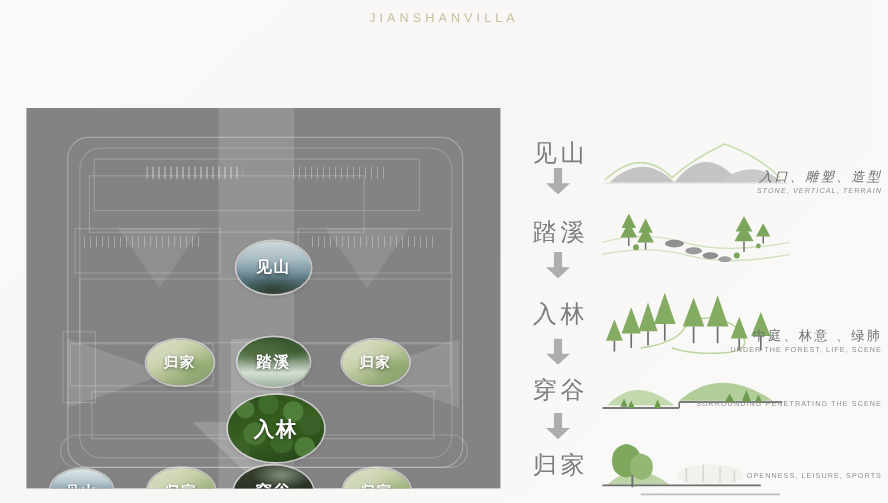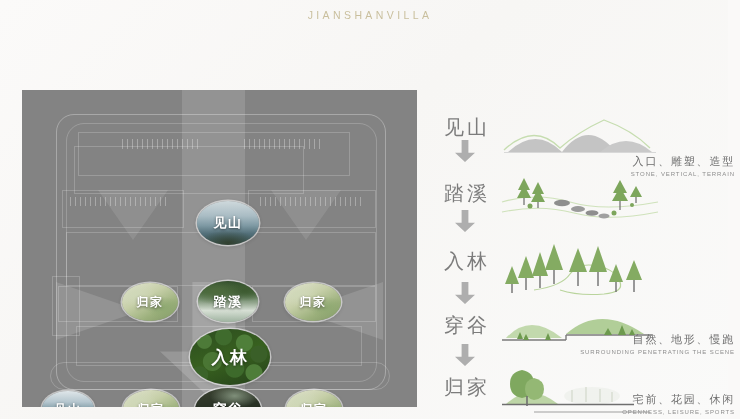--- a/index.html
+++ b/index.html
@@ -256,21 +256,21 @@
       <div class="step-label">见山</div>
       <div class="illus">
         <svg width="160" height="58" viewBox="0 0 160 58">
           <path d="M4 44 Q34 16 60 42 Q78 26 104 14 Q132 24 150 42" fill="none" stroke="#c6ddb0" stroke-width="1.3"></path>
           <path d="M8 46 Q36 20 62 46 Z" fill="#c4c4c4"></path>
           <path d="M62 46 Q88 12 116 46 Z" fill="#c4c4c4"></path>
           <path d="M100 46 Q126 24 152 46 Z" fill="#c9c9c9"></path>
           <line x1="4" y1="46.5" x2="156" y2="46.5" stroke="#d8d8d8" stroke-width="1"></line>
         </svg>
       </div>
-      <div class="desc" style="top:48px;">
+      <div class="desc" style="top:34px;font-style:italic;">
         <div class="cn">入口、雕塑、造型</div>
         <div class="en">STONE, VERTICAL, TERRAIN</div>
       </div>
     </div>
 
     <div class="arrow" style="top:48px;"></div>
 
     <div class="step" style="top:80px;">
       <div class="step-label">踏溪</div>
       <div class="illus">
@@ -327,20 +327,24 @@
             <line x1="26" y1="38" x2="26" y2="50"></line>
             <line x1="40" y1="36" x2="40" y2="48"></line>
             <line x1="54" y1="30" x2="54" y2="44"></line>
             <line x1="78" y1="32" x2="78" y2="46"></line>
             <line x1="98" y1="32" x2="98" y2="46"></line>
             <line x1="116" y1="42" x2="116" y2="52"></line>
             <line x1="134" y1="40" x2="134" y2="52"></line>
           </g>
         </svg>
       </div>
+      <div class="desc" style="top:32px;">
+        <div class="cn">中庭、林意 、绿肺</div>
+        <div class="en">UNDER THE FOREST, LIFE, SCENE</div>
+      </div>
     </div>
 
     <div class="arrow" style="top:190px;"></div>
 
     <div class="step" style="top:212px;">
       <div class="step-label">穿谷</div>
       <div class="illus">
         <svg width="160" height="58" viewBox="0 0 160 58">
           <path d="M6 34 Q30 8 62 34 Z" fill="#b9d4a0" opacity="0.85"></path>
           <path d="M66 30 Q100 0 144 30 Z" fill="#a9c98d" opacity="0.9"></path>
@@ -351,21 +355,20 @@
             <path d="M20 28 l3 7 -6 0 Z"></path>
               <path d="M26 30 l3 6 -6 0 Z"></path>
             <path d="M48 29 l3 7 -6 0 Z"></path>
             <path d="M108 24 l4 7 -8 0 Z"></path>
               <path d="M122 21 l4 10 -8 0 Z"></path>
             <path d="M132 25 l3 6 -6 0 Z"></path>
           </g>
         </svg>
       </div>
       <div class="desc" style="top:28px;">
-        <div class="cn">自然、地形、慢跑</div>
         <div class="en">SURROUNDING PENETRATING THE SCENE</div>
       </div>
     </div>
 
     <div class="arrow" style="top:252px;"></div>
 
     <div class="step" style="top:274px;">
       <div class="step-label">归家</div>
       <div class="illus">
         <svg width="160" height="58" viewBox="0 0 160 58">
@@ -378,19 +381,18 @@
             <line x1="72" y1="24" x2="72" y2="36"></line>
             <line x1="86" y1="21" x2="86" y2="36"></line>
             <line x1="100" y1="23" x2="100" y2="36"></line>
             <line x1="112" y1="26" x2="112" y2="36"></line>
           </g>
           <line x1="2" y1="38.5" x2="134" y2="38.5" stroke="#6f6f6f" stroke-width="1.5"></line>
           <line x1="34" y1="46" x2="150" y2="46" stroke="#bdbdbd" stroke-width="1.3"></line>
         </svg>
       </div>
       <div class="desc" style="top:26px;">
-        <div class="cn">宅前、花园、休闲</div>
         <div class="en">OPENNESS, LEISURE, SPORTS</div>
       </div>
     </div>
 
   </div>
 </div>
 
 </body></html>

